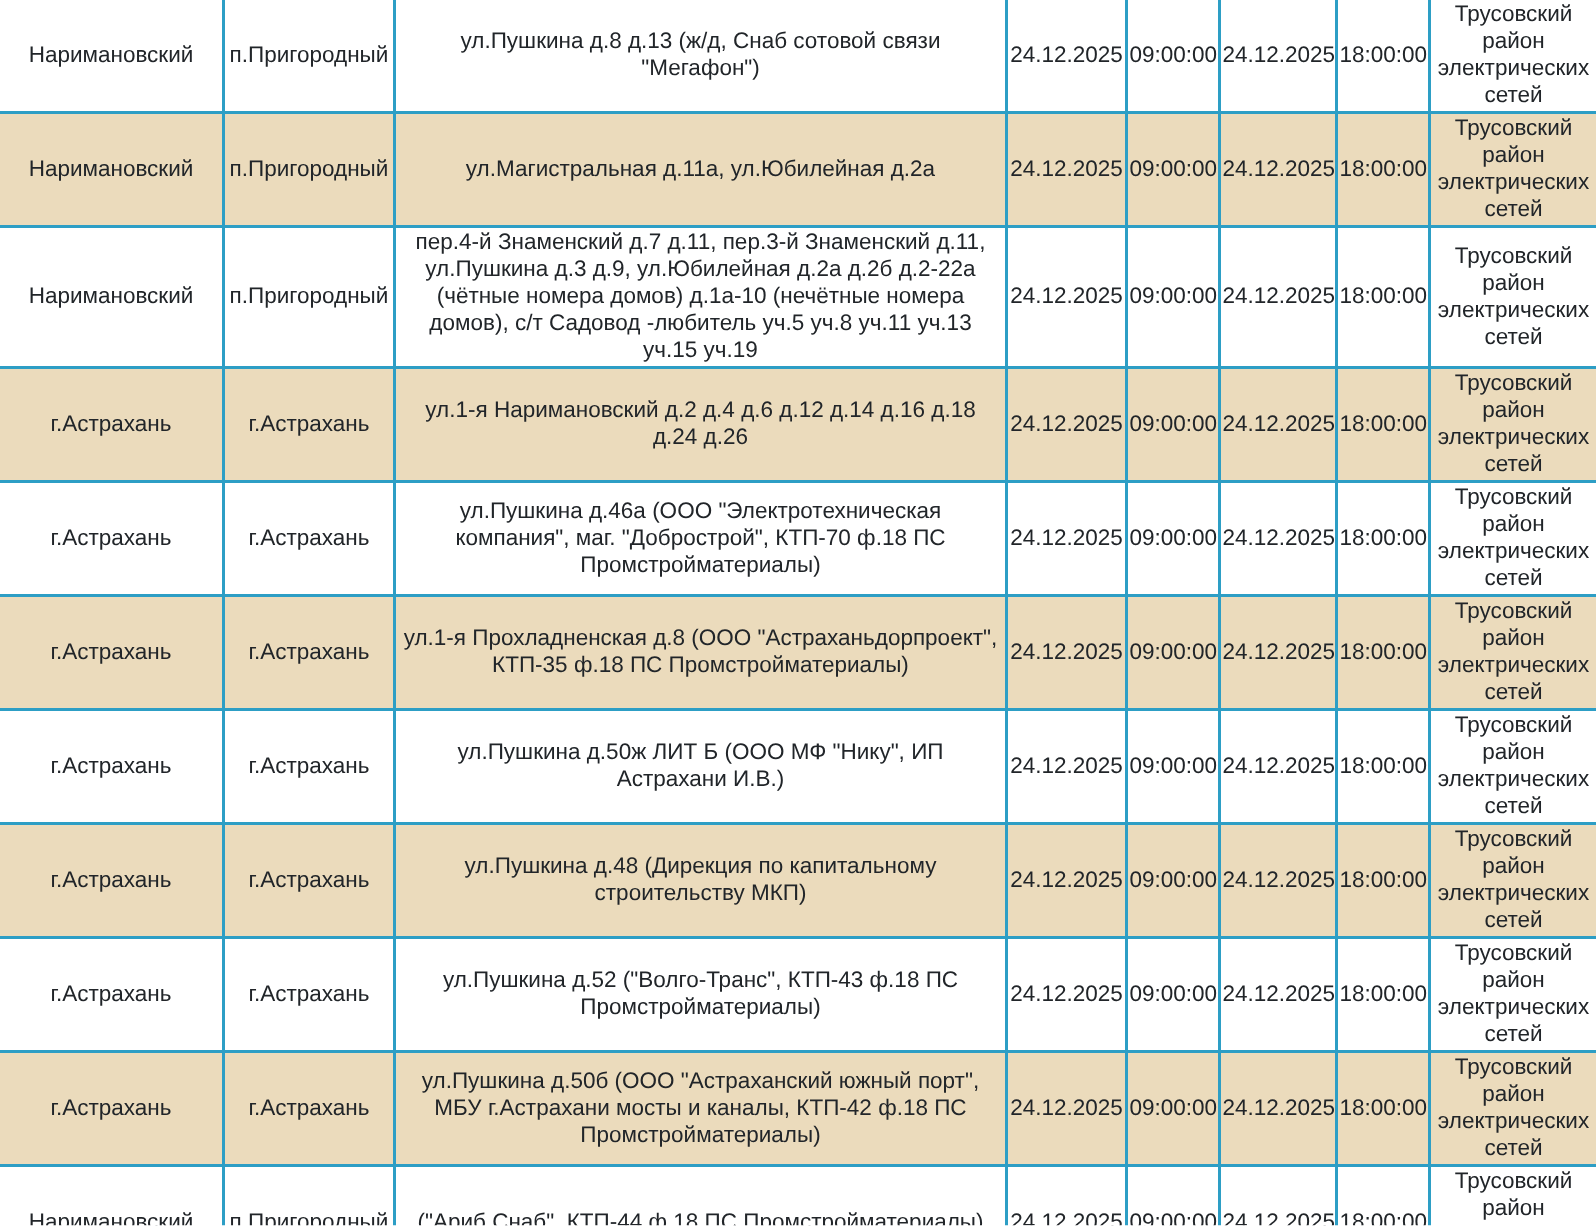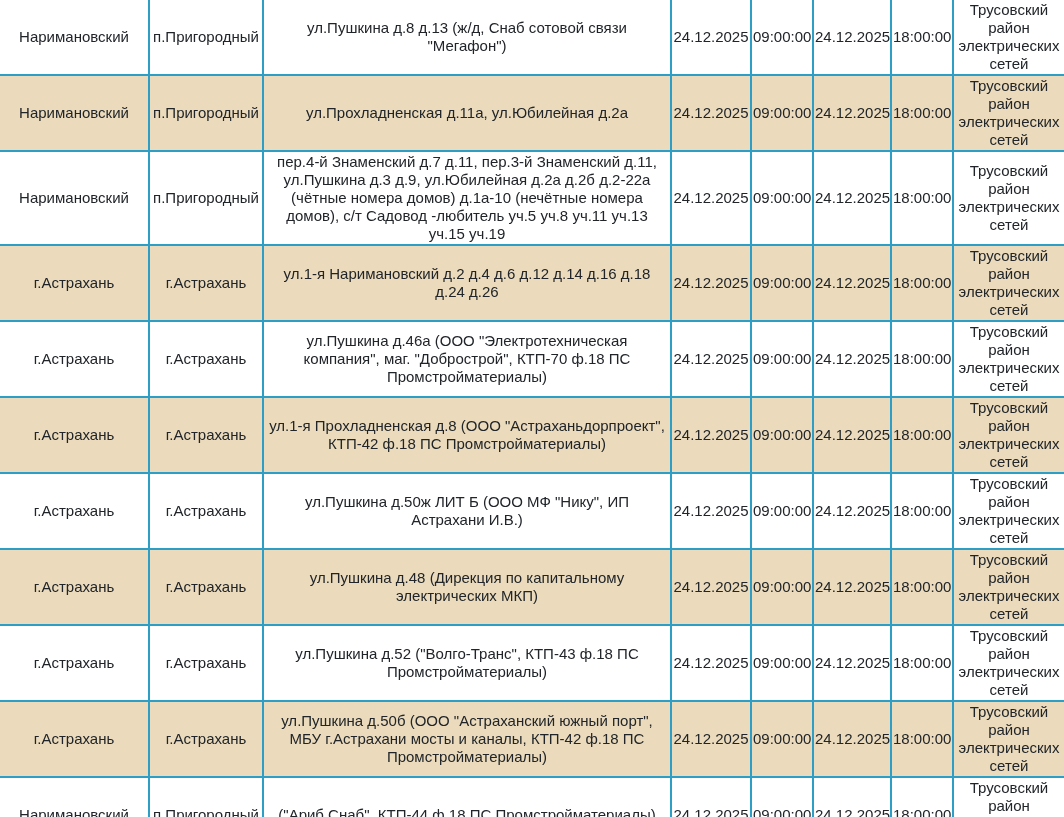--- a/index.html
+++ b/index.html
@@ -69,21 +69,21 @@
     <td>ул.Пушкина д.8 д.13 (ж/д, Снаб сотовой связи "Мегафон")</td>
     <td class="nowrap">24.12.2025</td>
     <td class="nowrap">09:00:00</td>
     <td class="nowrap">24.12.2025</td>
     <td class="nowrap">18:00:00</td>
     <td>Трусовский район электрических сетей</td>
   </tr>
         <tr class="table-row striped">
     <td>Наримановский</td>
     <td>п.Пригородный</td>
-    <td>ул.Прохладненская д.11а, ул.Юбилейная д.2а</td>
+    <td>ул.Магистральная д.11а, ул.Юбилейная д.2а</td>
     <td class="nowrap">24.12.2025</td>
     <td class="nowrap">09:00:00</td>
     <td class="nowrap">24.12.2025</td>
     <td class="nowrap">18:00:00</td>
     <td>Трусовский район электрических сетей</td>
   </tr>
         <tr class="table-row">
     <td>Наримановский</td>
     <td>п.Пригородный</td>
     <td>пер.4-й Знаменский д.7 д.11, пер.3-й Знаменский д.11, ул.Пушкина д.3 д.9, ул.Юбилейная д.2а д.2б д.2-22а (чётные номера домов) д.1а-10 (нечётные номера домов), с/т Садовод -любитель уч.5 уч.8 уч.11 уч.13 уч.15 уч.19</td>
@@ -109,41 +109,41 @@
     <td>ул.Пушкина д.46а (ООО "Электротехническая компания", маг. "Добрострой", КТП-70 ф.18 ПС Промстройматериалы)</td>
     <td class="nowrap">24.12.2025</td>
     <td class="nowrap">09:00:00</td>
     <td class="nowrap">24.12.2025</td>
     <td class="nowrap">18:00:00</td>
     <td>Трусовский район электрических сетей</td>
   </tr>
         <tr class="table-row striped">
     <td>г.Астрахань</td>
     <td>г.Астрахань</td>
-    <td>ул.1-я Прохладненская д.8 (ООО "Астраханьдорпроект", КТП-42 ф.18 ПС Промстройматериалы)</td>
+    <td>ул.1-я Прохладненская д.8 (ООО "Астраханьдорпроект", КТП-35 ф.18 ПС Промстройматериалы)</td>
     <td class="nowrap">24.12.2025</td>
     <td class="nowrap">09:00:00</td>
     <td class="nowrap">24.12.2025</td>
     <td class="nowrap">18:00:00</td>
     <td>Трусовский район электрических сетей</td>
   </tr>
         <tr class="table-row">
     <td>г.Астрахань</td>
     <td>г.Астрахань</td>
     <td>ул.Пушкина д.50ж ЛИТ Б (ООО МФ "Нику", ИП Астрахани И.В.)</td>
     <td class="nowrap">24.12.2025</td>
     <td class="nowrap">09:00:00</td>
     <td class="nowrap">24.12.2025</td>
     <td class="nowrap">18:00:00</td>
     <td>Трусовский район электрических сетей</td>
   </tr>
         <tr class="table-row striped">
     <td>г.Астрахань</td>
     <td>г.Астрахань</td>
-    <td>ул.Пушкина д.48 (Дирекция по капитальному электрических МКП)</td>
+    <td>ул.Пушкина д.48 (Дирекция по капитальному строительству МКП)</td>
     <td class="nowrap">24.12.2025</td>
     <td class="nowrap">09:00:00</td>
     <td class="nowrap">24.12.2025</td>
     <td class="nowrap">18:00:00</td>
     <td>Трусовский район электрических сетей</td>
   </tr>
         <tr class="table-row">
     <td>г.Астрахань</td>
     <td>г.Астрахань</td>
     <td>ул.Пушкина д.52 ("Волго-Транс", КТП-43 ф.18 ПС Промстройматериалы)</td>

